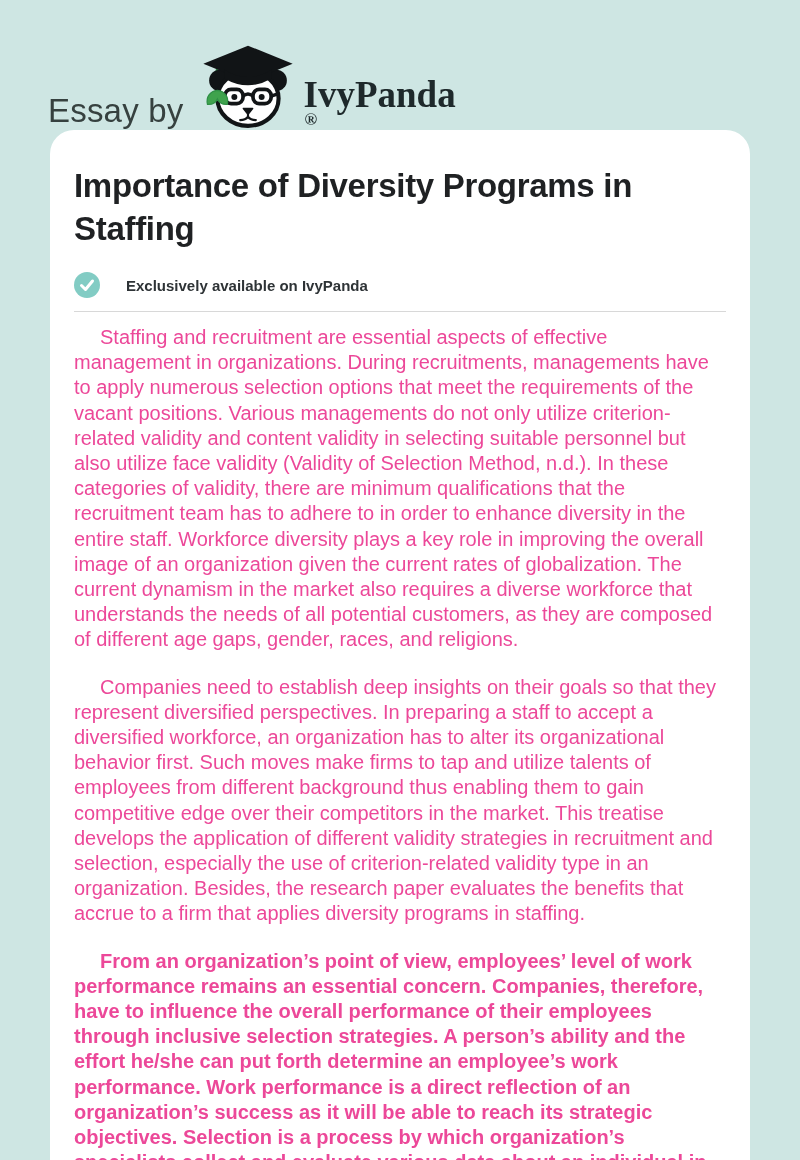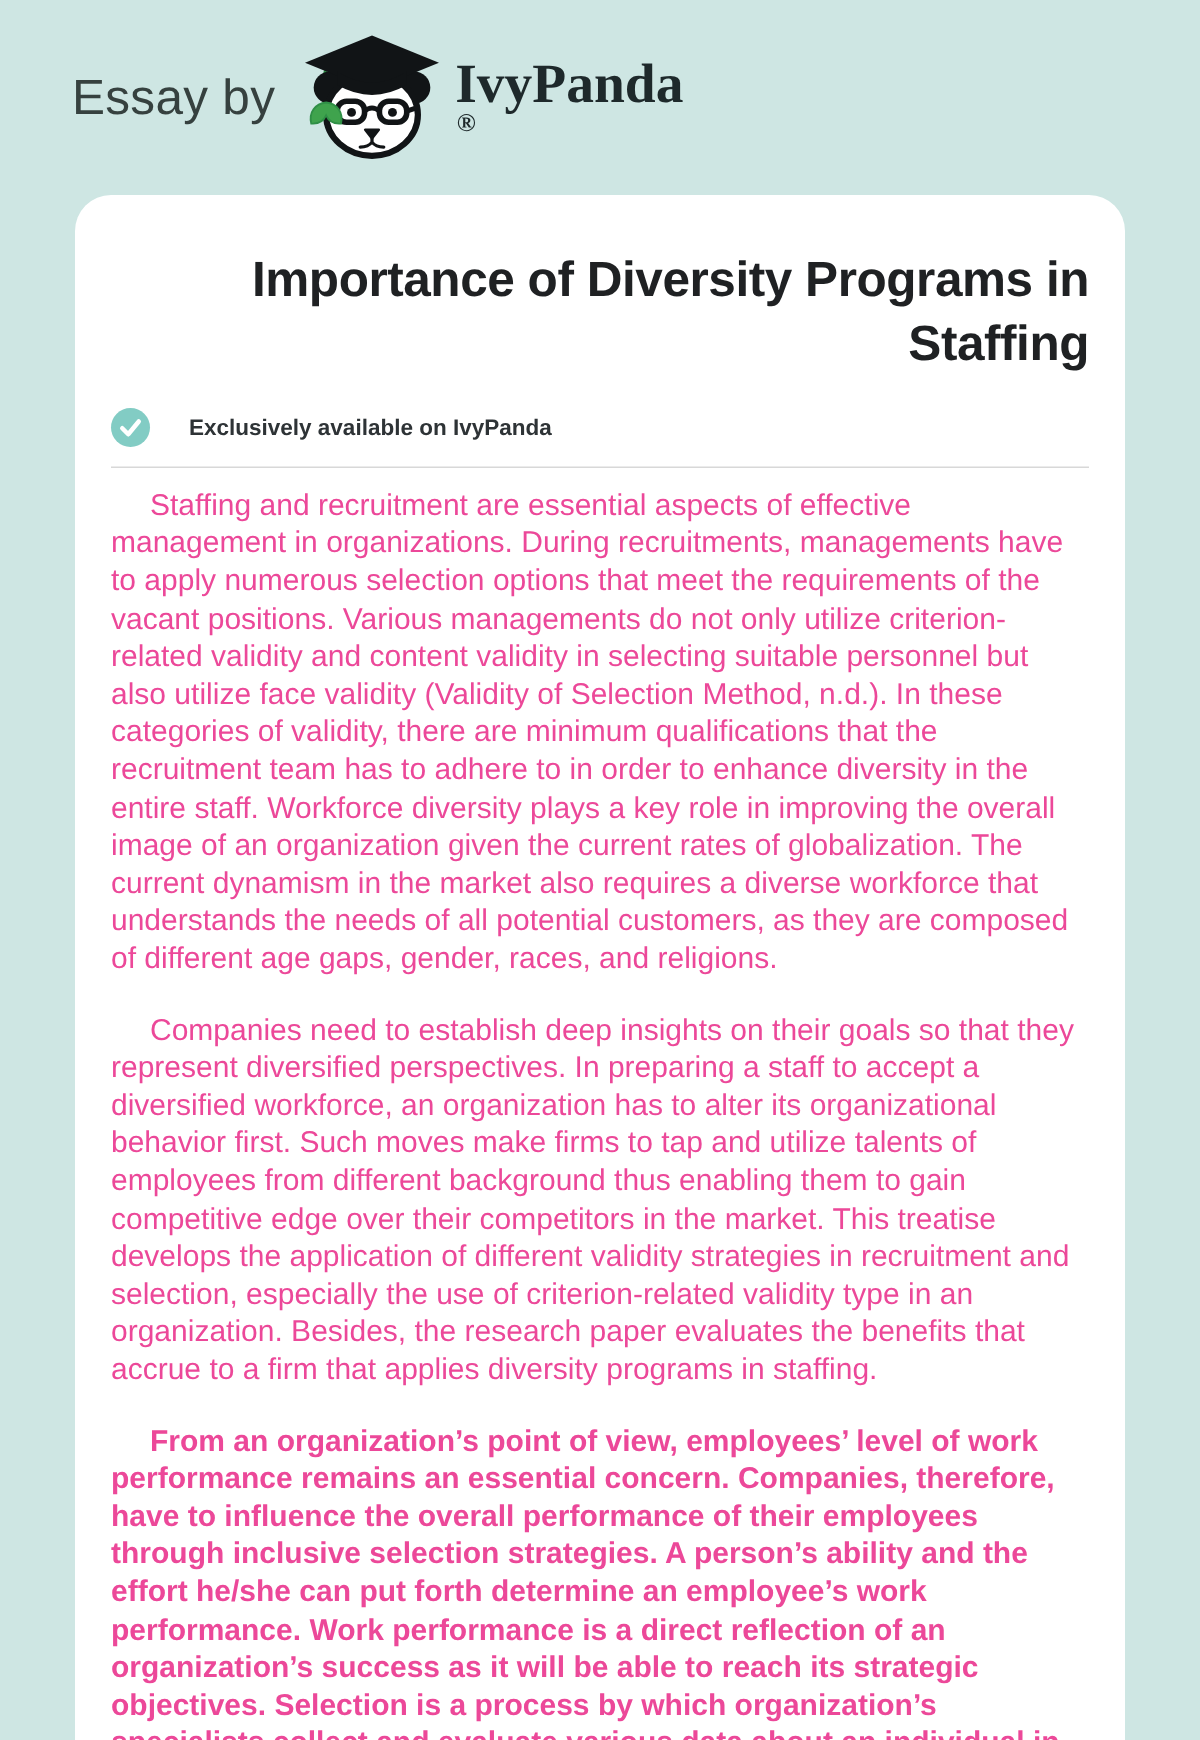--- a/index.html
+++ b/index.html
@@ -10,21 +10,21 @@
     width: 800px;
     height: 1160px;
     background: #cee6e3;
     font-family: "Liberation Sans", "DejaVu Sans", sans-serif;
     overflow: hidden;
   }
   
   .site-header {
     height: 130px;
     display: flex;
-    align-items: center;
+    align-items: flex-end;
     padding-left: 48px;
     box-sizing: border-box;
   }
   .essay-by {
     font-size: 33px;
     color: #36413f;
     letter-spacing: .2px;
   }
   .logo {
     margin: 0 6px 0 14px;
@@ -56,21 +56,20 @@
     box-sizing: border-box;
     padding: 34px 24px 58px 24px;
   }
   .title {
     margin: 0 0 22px 0;
     font-size: 33px;
     line-height: 43px;
     font-weight: 700;
     color: #1f2123;
     letter-spacing: -0.3px;
-    text-align: right;
   }
   .badge {
     display: flex;
     align-items: center;
     gap: 26px;
     margin: 0 0 13px 0;
   }
   .badge-circle {
     width: 26px;
     height: 26px;

